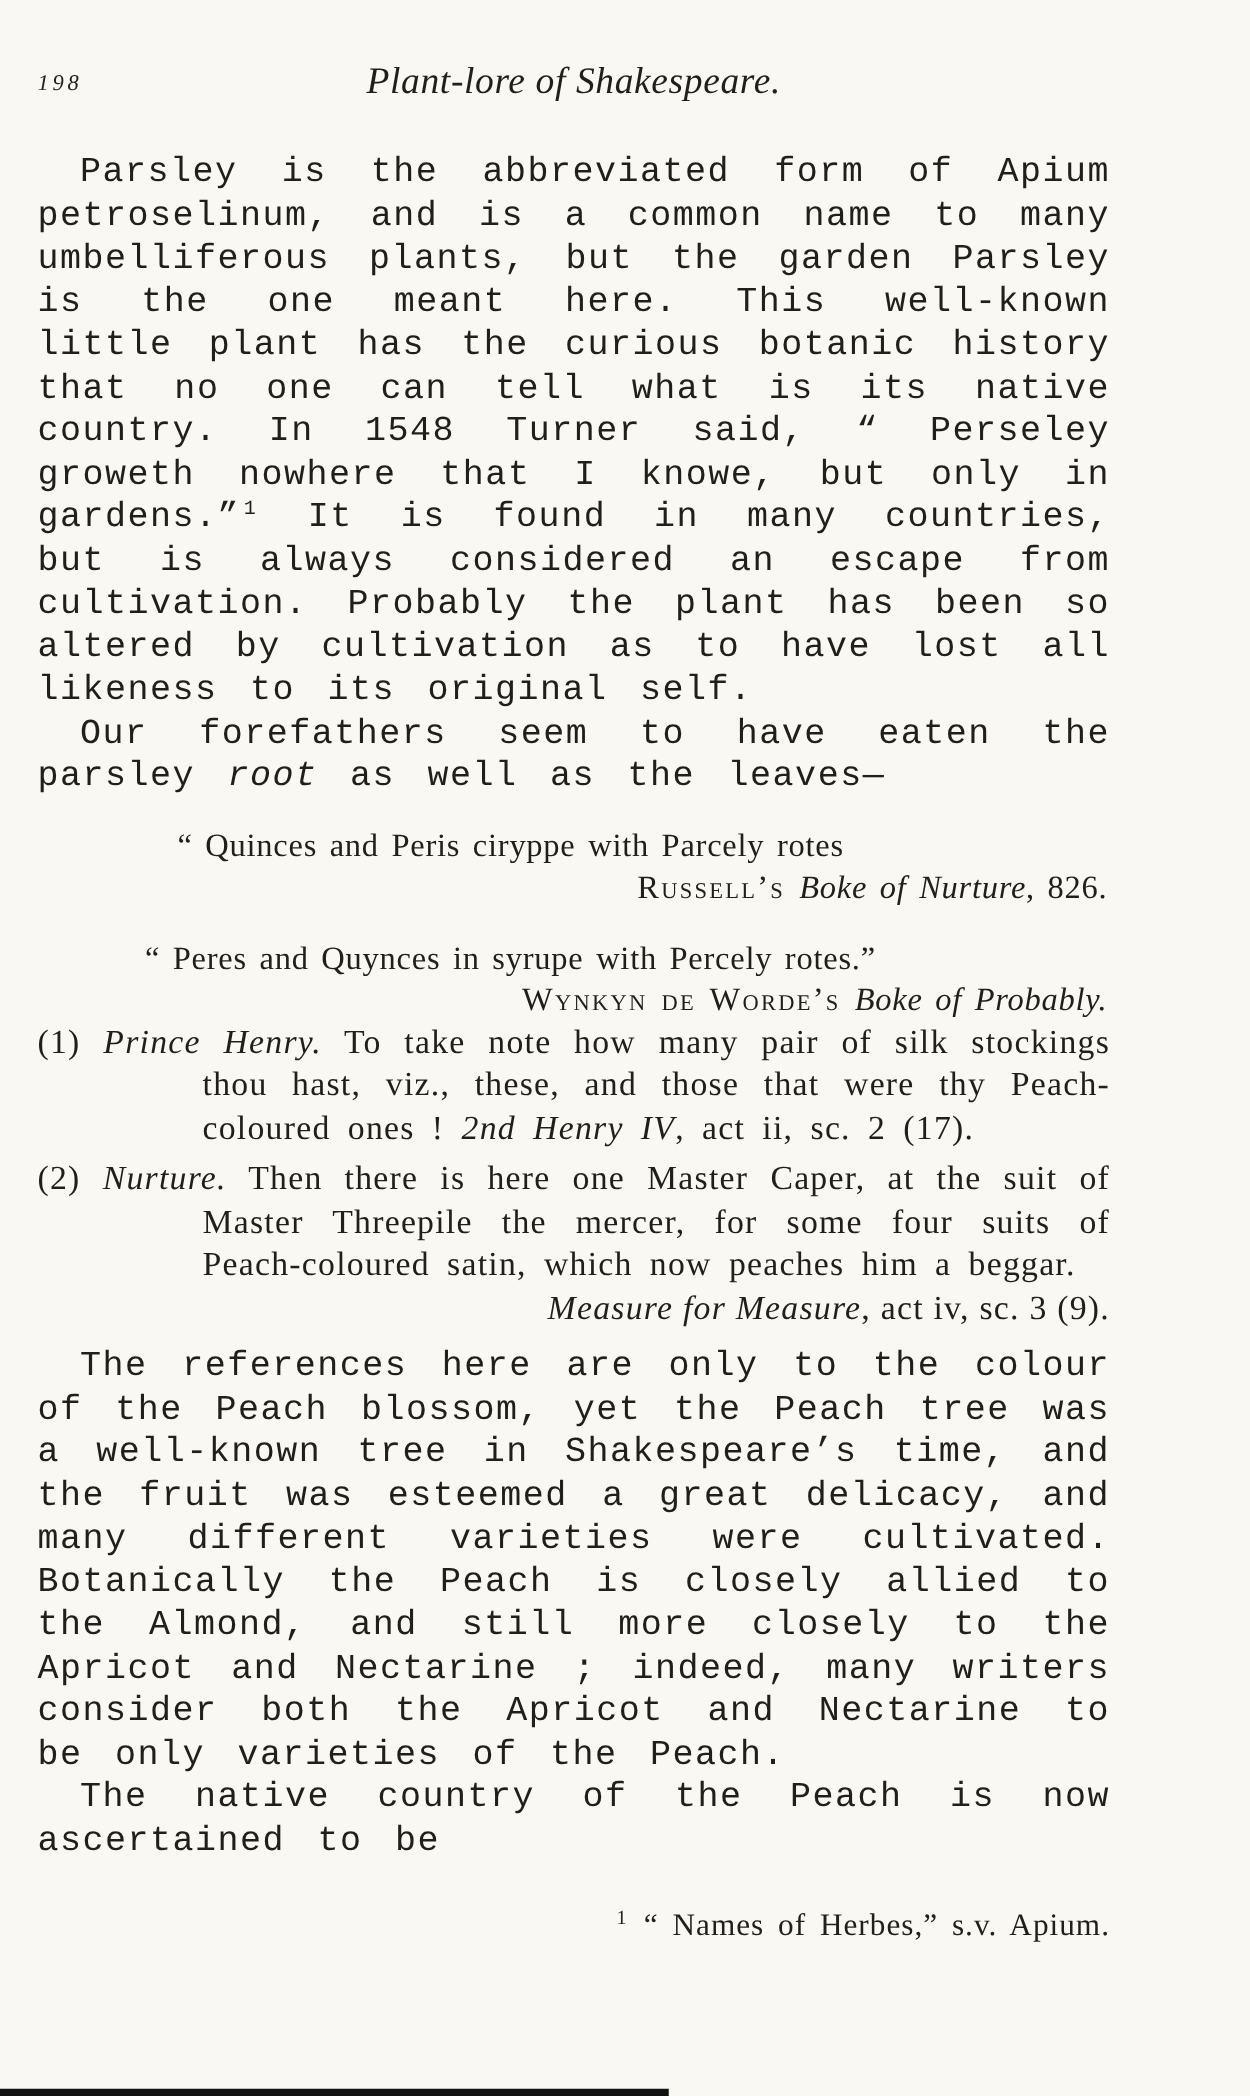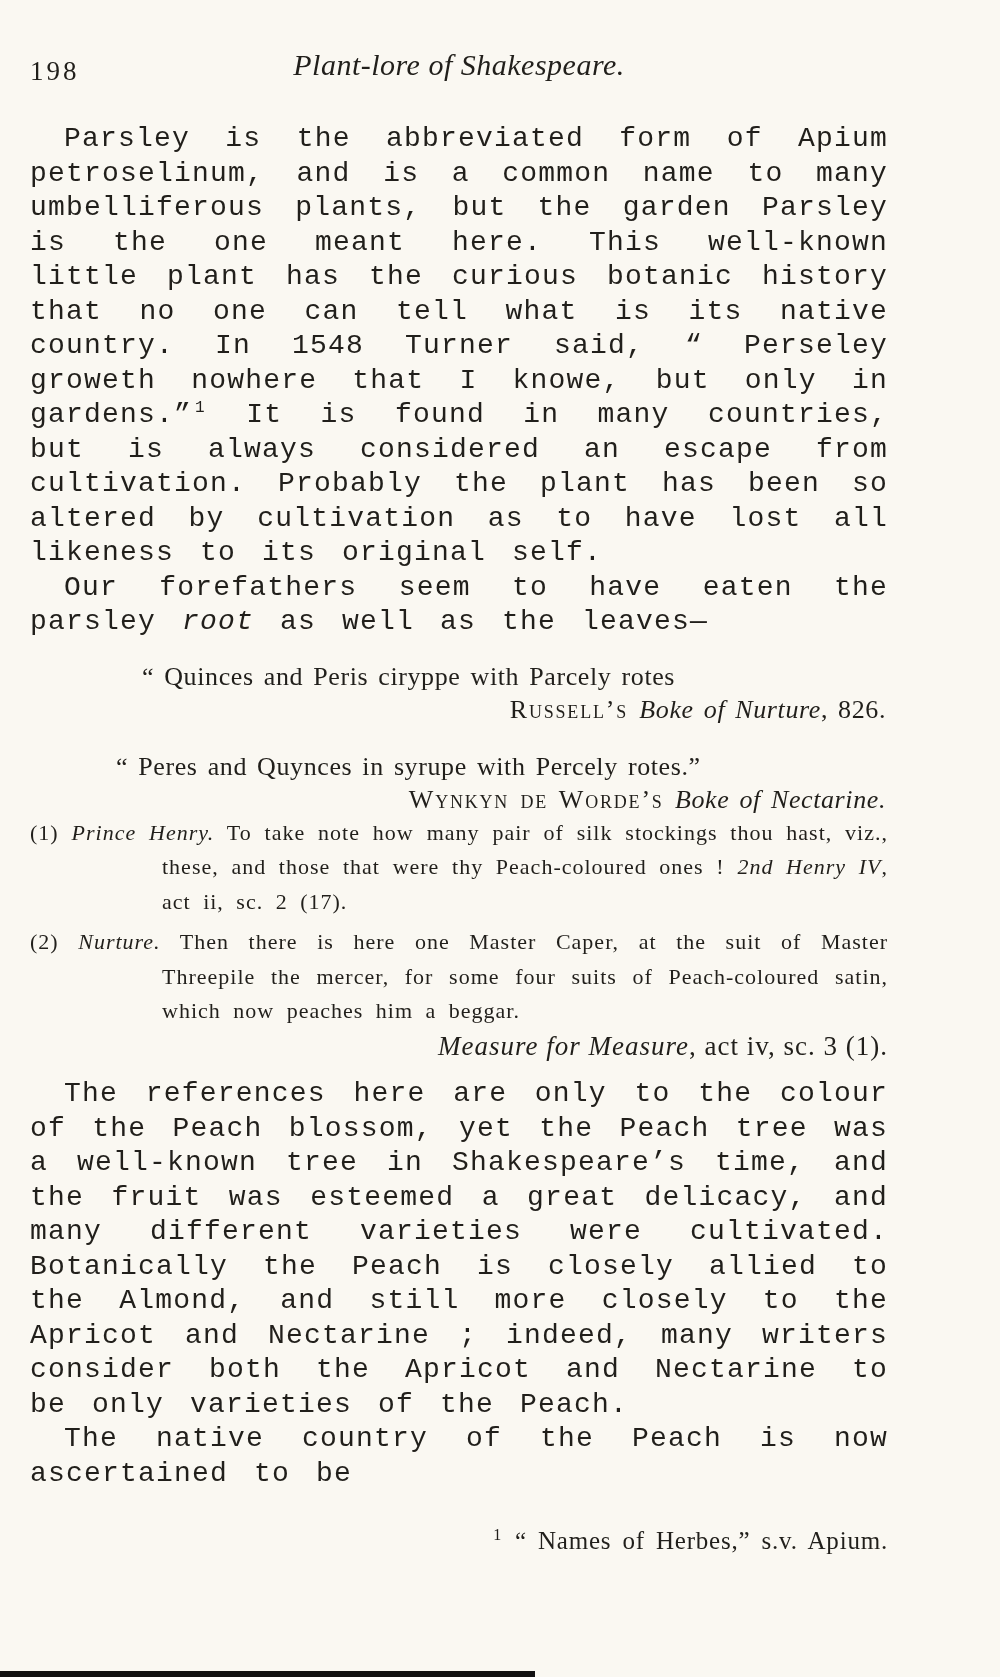--- a/index.html
+++ b/index.html
@@ -10,21 +10,21 @@
     color: #211f1b;
     font-family: "Liberation Serif", "DejaVu Serif", serif;
     position: relative;
     overflow: hidden;
   }
   .page { padding: 16px 112px 0 30px; position: relative; }
 
   .page-header { position: relative; height: 48px; margin-bottom: 26px; }
   .page-number {
     position: absolute; left: 0; top: 8px;
-    font-size: 27px; letter-spacing: 3px;
+    font-size: 18px; letter-spacing: 3px; font-style: italic;
   }
   .running-title {
     display: block; text-align: center;
     font-style: italic; font-size: 30px; letter-spacing: 0.5px; margin-top: 32px;
   }
 
   p.body {
     font-size: 28px;
     line-height: 34.5px;
     text-align: justify;
@@ -61,21 +61,21 @@
 
   .section-heading {
     text-align: center;
     font-weight: normal;
     font-size: 31px;
     letter-spacing: 9px;
     margin: 130px 0 26px 0;
   }
 
   .entry {
-    font-size: 22px;
+    font-size: 27px;
     line-height: 34.5px;
     text-align: justify;
     letter-spacing: 1px;
     word-spacing: 6px;
     padding-left: 132px;
     text-indent: -132px;
     margin: 0 0 6px 0;
   }
   .entry-cite {
     font-size: 27px;
@@ -114,29 +114,29 @@
 
   <p class="body first-indent"><span>Our forefathers seem to have eaten the parsley </span><span class="italic">root</span><span> as well as the leaves—</span></p>
 
   <div class="quote-block">
     <div class="q-line q1-l1">“ Quinces and Peris ciryppe with Parcely rotes</div>
     <div class="q-attr"><span class="smallcaps">Russell’s </span><span class="italic">Boke of Nurture</span><span>, 826.</span></div>
   </div>
 
   <div class="quote-block second">
     <div class="q-line q2-l1">“ Peres and Quynces in syrupe with Percely rotes.”</div>
-    <div class="q-attr"><span class="smallcaps">Wynkyn de Worde’s </span><span class="italic">Boke of Nectarine.</span></div>
+    <div class="q-attr"><span class="smallcaps">Wynkyn de Worde’s </span><span class="italic">Boke of Probably.</span></div>
   </div>
 
 
   <div class="entry"><span>(1) </span><span class="italic">Prince Henry.</span><span> To take note how many pair of silk stockings thou hast, viz., these, and those that were thy Peach-coloured ones ! </span><span class="italic">2nd Henry IV</span><span>, act ii, sc. 2 (17).</span></div>
 
   <div class="entry" style="margin-bottom:0;"><span>(2) </span><span class="italic">Nurture.</span><span> Then there is here one Master Caper, at the suit of Master Threepile the mercer, for some four suits of Peach-coloured satin, which now peaches him a beggar.</span></div>
 
-  <div class="entry-cite"><span class="italic">Measure for Measure</span><span>, act iv, sc. 3 (1).</span></div>
+  <div class="entry-cite"><span class="italic">Measure for Measure</span><span>, act iv, sc. 3 (9).</span></div>
 
   <p class="body first-indent" style="margin-top:6px;">The references here are only to the colour of the Peach blossom, yet the Peach tree was a well-known tree in Shakespeare’s time, and the fruit was esteemed a great delicacy, and many different varieties were cultivated. Botanically the Peach is closely allied to the Almond, and still more closely to the Apricot and Nectarine ; indeed, many writers consider both the Apricot and Nectarine to be only varieties of the Peach.</p>
 
   <p class="body first-indent">The native country of the Peach is now ascertained to be</p>
 
   <div class="footnote"><sup class="fnmark">1</sup><span> “ Names of Herbes,” s.v. Apium.</span></div>
 
 </div>
 
 <div class="scan-edge"></div>

